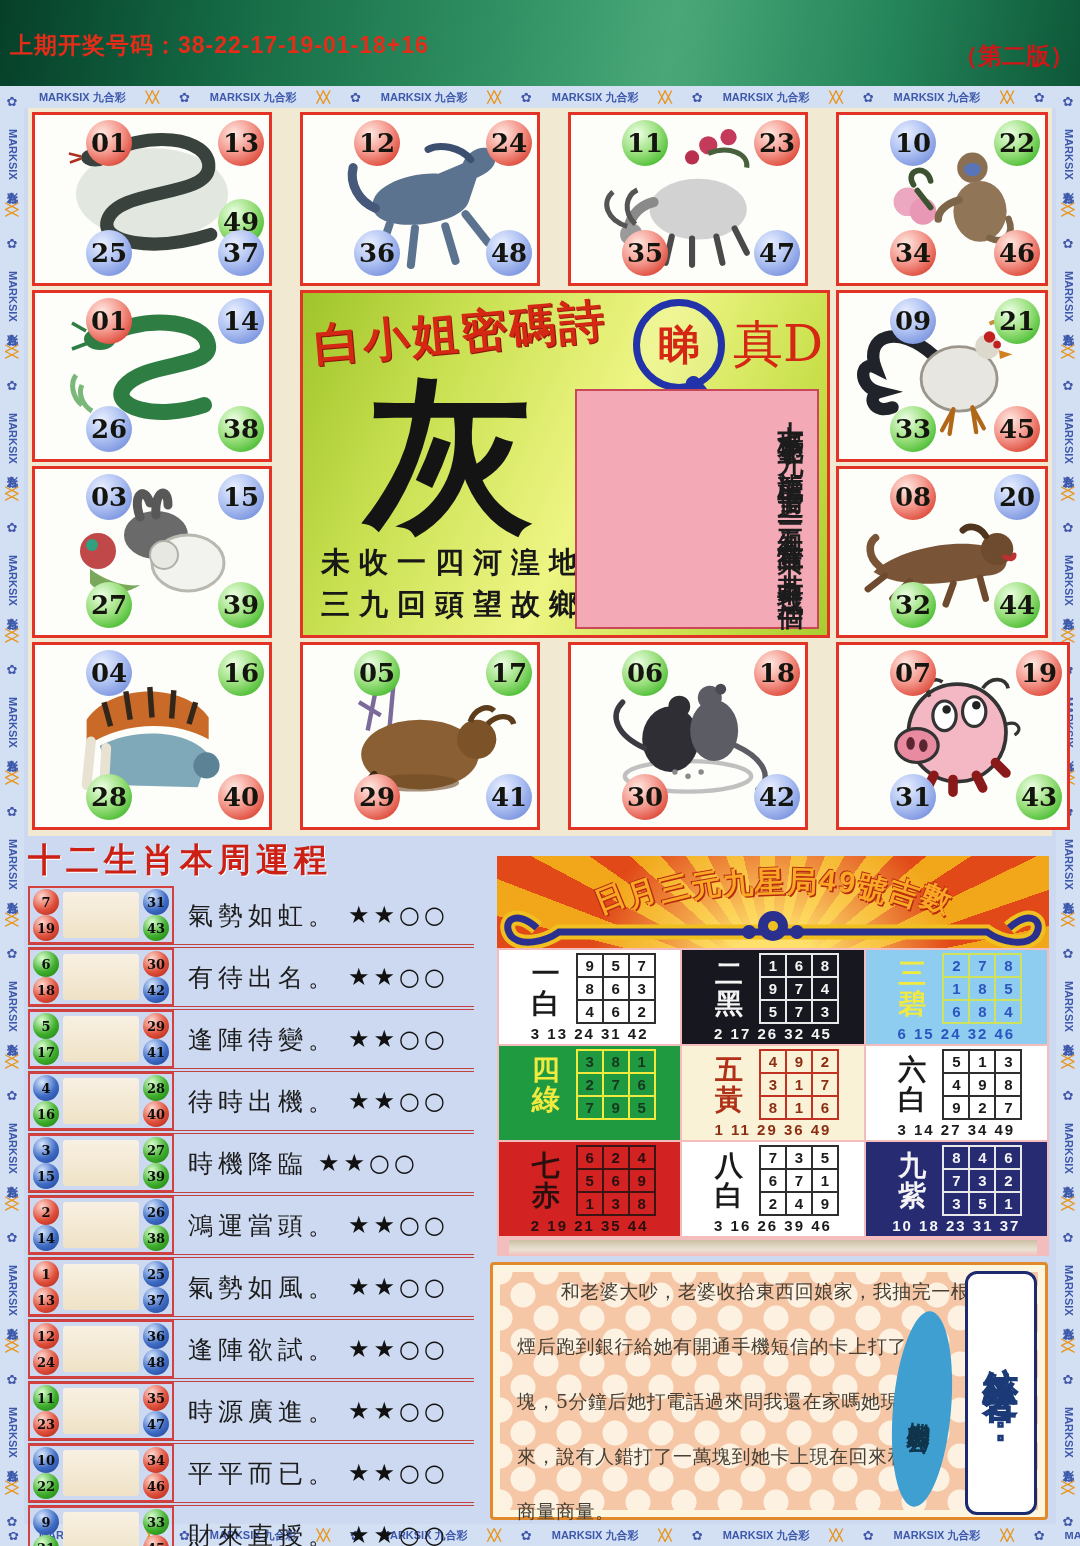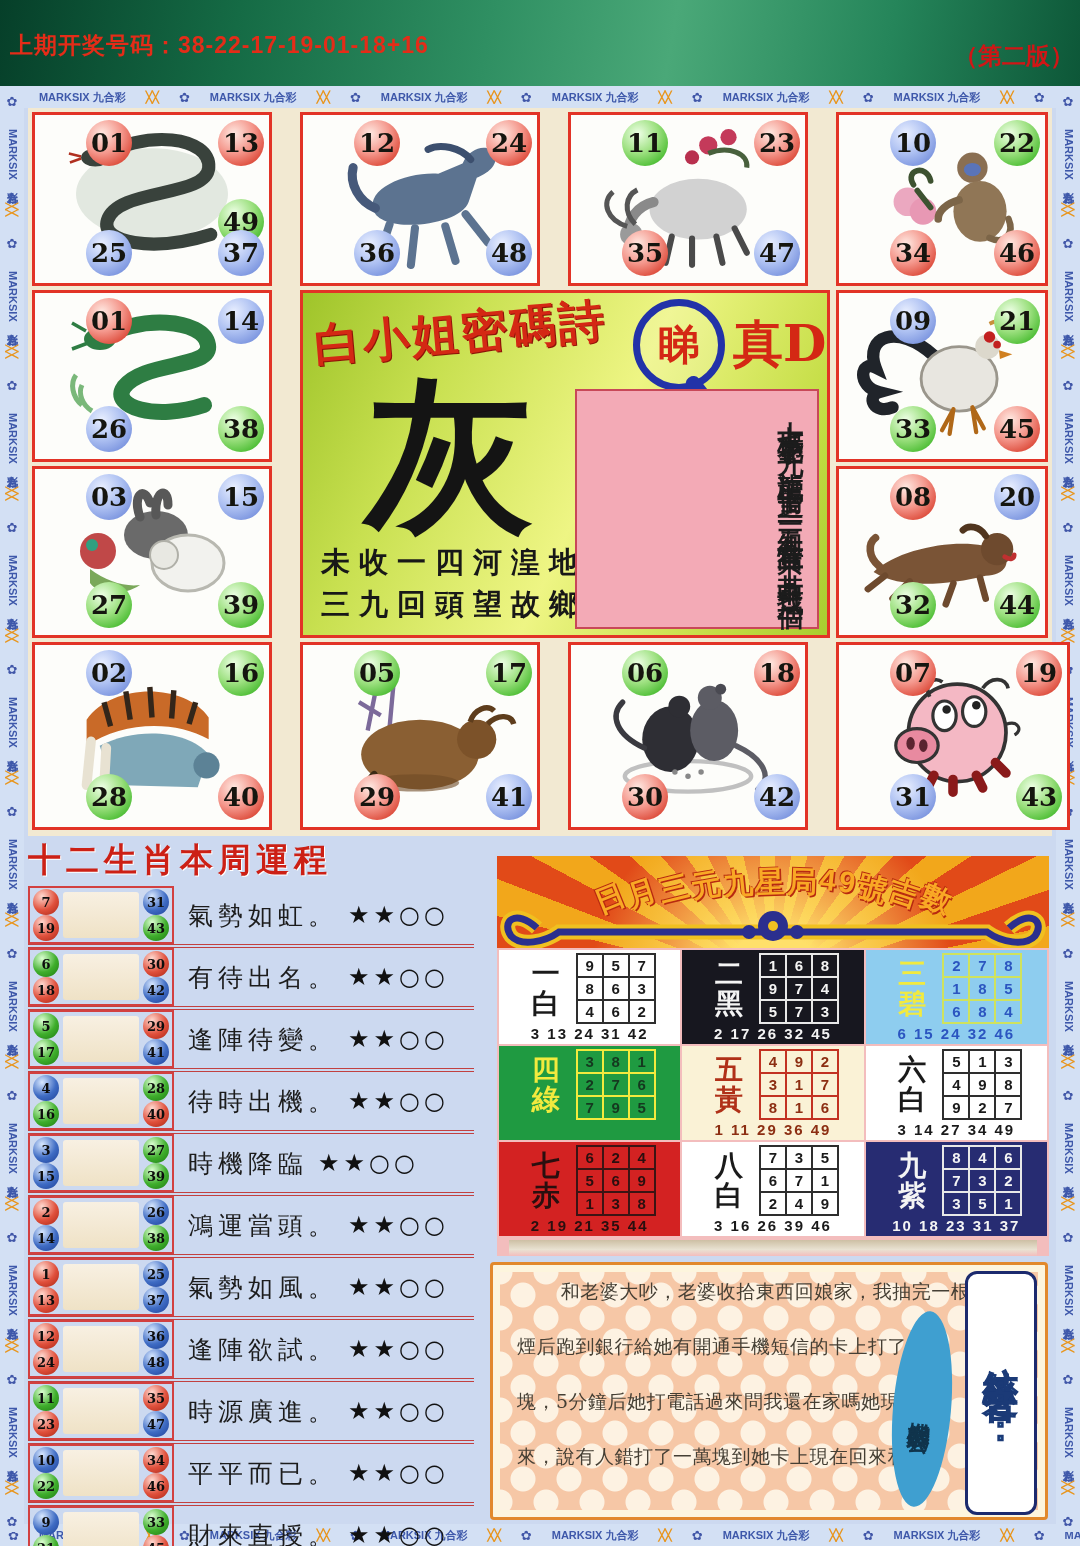--- a/index.html
+++ b/index.html
@@ -39,21 +39,21 @@
   .slot-r4c1{left:4px;top:534px;width:240px;height:188px}.slot-r4c2{left:272px;top:534px;width:240px;height:188px}
   .slot-r4c3{left:540px;top:534px;width:240px;height:188px}.slot-r4c4{left:808px;top:534px;width:234px;height:188px}
   
   .secret{position:absolute;left:272px;top:182px;width:530px;height:348px;box-sizing:border-box;
           border:3px solid #e23326;background:linear-gradient(115deg,#9fc42a 0%,#c8e050 25%,#eef584 55%,#c2dc42 85%,#a8cc30 100%);}
   .sp-title{position:absolute;left:14px;top:22px;font-weight:bold;font-size:46px;color:#d42814;letter-spacing:3px;
             transform:rotate(-5deg);transform-origin:left bottom;text-shadow:1px 1px 0 #8d1408;}
   .lens{position:absolute;left:330px;top:6px;width:78px;height:78px;border:7px solid #2232a8;border-radius:50%;
         display:flex;align-items:center;justify-content:center;font-weight:bold;font-size:42px;color:#d42814;background:rgba(255,255,255,.15);}
   .lens-handle{position:absolute;left:398px;top:78px;width:15px;height:64px;background:#2232a8;border-radius:7px;transform:rotate(-38deg);}
-  .lens-suffix{position:absolute;left:430px;top:18px;font-weight:bold;font-size:50px;color:#d42814;white-space:nowrap;}
+  .lens-suffix{position:absolute;left:430px;top:18px;font-weight:normal;font-size:50px;color:#d42814;white-space:nowrap;}
   .bigchar{position:absolute;left:62px;top:78px;font-weight:bold;font-size:168px;line-height:1;color:#141414;}
   .sp-poem{position:absolute;left:18px;bottom:10px;font-weight:bold;font-size:29px;color:#181818;letter-spacing:9px;line-height:1.45;white-space:nowrap;}
   .pinkbox{position:absolute;right:8px;top:96px;width:244px;height:240px;box-sizing:border-box;background:#f3aab6;border:2px solid #c84858;
            padding:10px 8px;writing-mode:vertical-rl;display:flex;gap:16px;}
   .pinkcol{font-weight:bold;font-size:26px;color:#1c1c1c;letter-spacing:5px;}
   
   .fortune{position:absolute;left:28px;top:838px;width:446px;height:682px;}
   .f-title{font-weight:bold;font-size:33px;color:#cc2015;letter-spacing:5px;text-shadow:1px 1px 0 #fff;height:48px;}
   .f-rows{display:flex;flex-direction:column;height:634px;}
   .f-row{flex:1;display:flex;align-items:stretch;border-bottom:4px double #c24040;box-sizing:border-box;}
@@ -370,21 +370,21 @@
       </div>
 
   <div class="card slot-r4c1">
     <div class="art"><svg viewBox="0 0 200 150">
             <path d="M40 60 C64 26 130 26 152 58 L152 78 C120 60 72 62 40 84 Z" fill="#c96a28"></path>
             <path d="M56 44 l6 22 M76 34 l4 26 M98 30 l2 28 M120 33 l-2 26 M140 44 l-6 20" stroke="#33261a" stroke-width="5" fill="none"></path>
             <path d="M52 84 C86 66 134 70 152 92 L142 122 L64 120 Z" fill="#7fa8b8"></path>
             <path d="M44 80 l-4 40 M58 86 l-2 36" stroke="#e8e2d2" stroke-width="9" stroke-linecap="round"></path>
             <circle cx="150" cy="102" r="12" fill="#5c8296"></circle>
           </svg></div>
-  <span class="ball blue tl">02</span>
+  <span class="ball blue tl">04</span>
         <span class="ball green tr">16</span>
         <span class="ball green bl">28</span>
         <span class="ball red br">40</span>
       </div>
 
   <div class="card slot-r4c2">
     <div class="art"><svg viewBox="0 0 200 150">
             <path d="M60 30 l-8 40 M76 24 l-4 44 M44 44 l20 12" stroke="#7c6a9a" stroke-width="4" fill="none"></path>
             <ellipse cx="100" cy="92" rx="54" ry="32" fill="#8a5f33"></ellipse>
             <circle cx="152" cy="78" r="18" fill="#7c5229"></circle>
@@ -934,18 +934,19 @@
     <div class="nshadow"></div>
   </div>
 
   <div class="story">
     <div class="dots"></div>
     <div class="s-lines" id="slines">
         <p>和老婆大吵，老婆收拾東西回娘家，我抽完一根</p>
         <p>煙后跑到銀行給她有開通手機短信的卡上打了一萬</p>
         <p>塊，5分鐘后她打電話過來問我還在家嗎她現在回</p>
         <p>來，說有人錯打了一萬塊到她卡上現在回來和我</p>
+        <p>商量商量。</p>
       </div>
     <div class="s-badge">機智的老公</div>
     <div class="s-side">絃外之音：：</div>
   </div>
 
 </div>
 
 </body></html>

